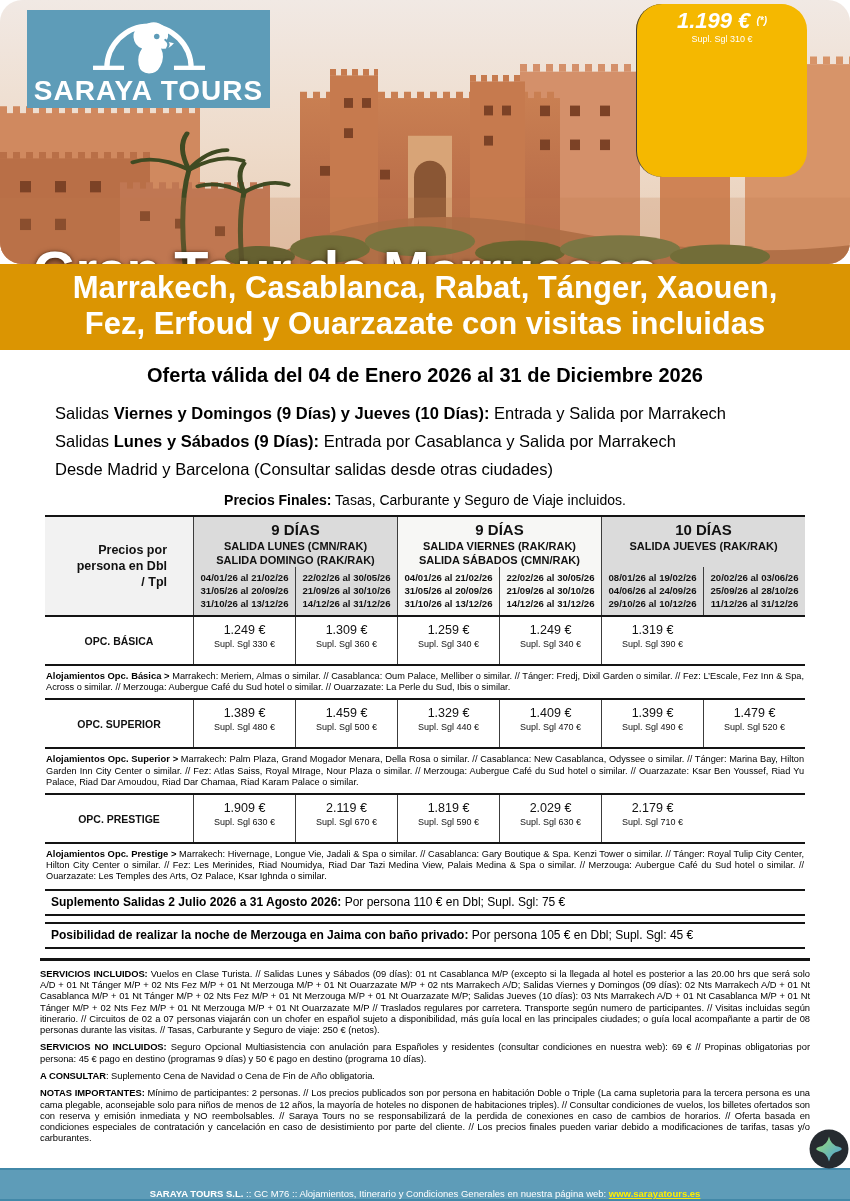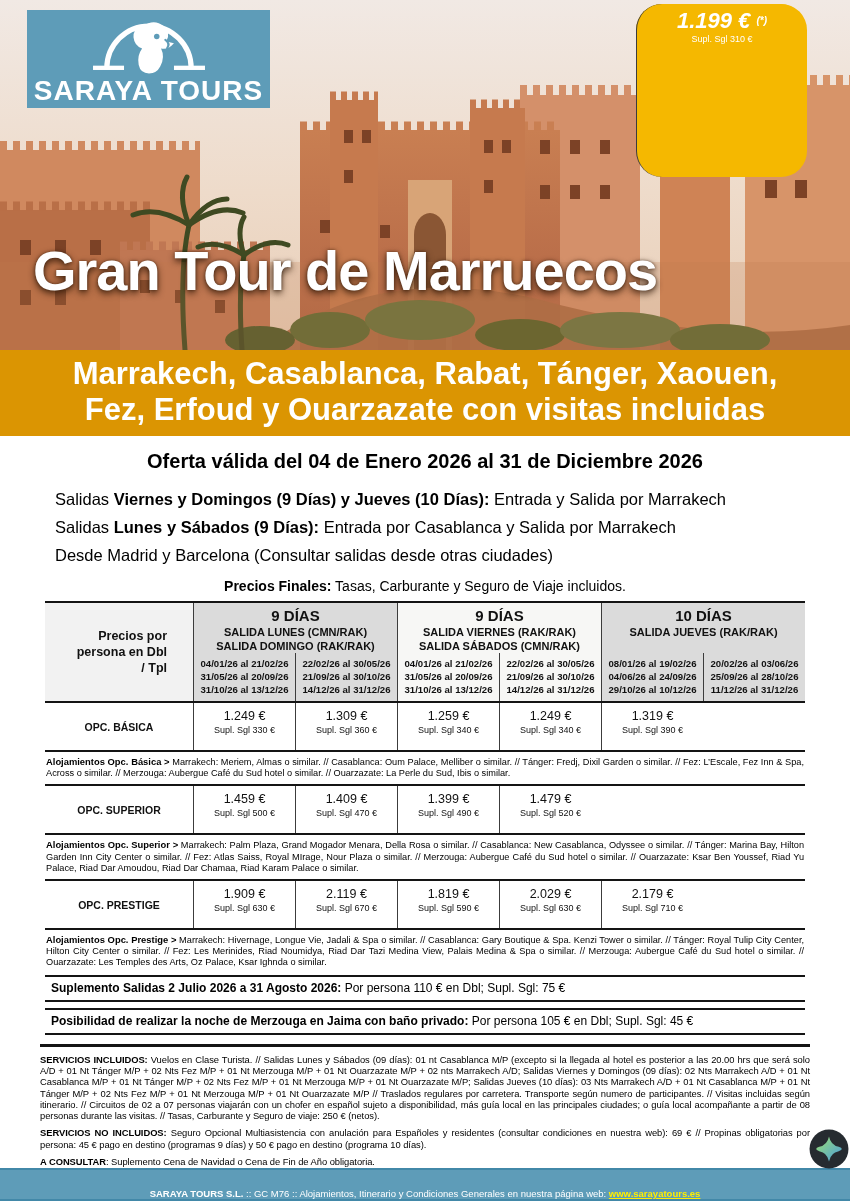--- a/index.html
+++ b/index.html
@@ -1,20 +1,20 @@
 <!DOCTYPE html>
 <html><head>
 <meta charset="utf-8">
 <style>
   html,body{margin:0;padding:0;background:#888;}
   .page{position:relative;width:850px;height:1201px;margin:0 auto;background:#fff;
         font-family:"Liberation Sans",sans-serif;color:#111;overflow:hidden;}
 
   
-  .hero{position:relative;width:850px;height:350px;overflow:hidden;}
+  .hero{position:relative;width:850px;height:264px;overflow:hidden;border-radius:22px;}
   .hero svg.kasbah{position:absolute;inset:0;width:100%;height:100%;display:block;}
   .logo{position:absolute;left:27px;top:10px;width:243px;height:98px;background:#5e9cb8;
         display:flex;flex-direction:column;align-items:center;justify-content:flex-start;}
   .logo .bird{width:130px;height:62px;margin-top:4px;}
   .logo-text{color:#fff;font-weight:bold;font-size:28px;letter-spacing:1px;line-height:30px;}
   .promo{position:absolute;left:636px;top:4px;width:170px;height:164px;background:#f5b800;
          border-radius:26px;color:#fff;text-align:center;}
   .promo-title{font-size:30px;font-weight:bold;margin-top:24px;letter-spacing:.5px;}
   .promo-mark{font-size:12px;font-weight:bold;margin-top:14px;transform:translateX(20px);}
   .promo-price{font-size:33px;font-weight:bold;line-height:34px;}
@@ -291,22 +291,30 @@
       <div class="pcell">
           <div class="price">1.319 €</div>
           <div class="supl">Supl. Sgl 390 €</div>
         </div>
     </div>
     <p class="aloja"><b>Alojamientos Opc. Básica &gt;</b><span> Marrakech: Meriem, Almas o similar. // Casablanca: Oum Palace, Melliber o similar. // Tánger: Fredj, Dixil Garden o similar. // Fez: L’Escale, Fez Inn &amp; Spa, Across o similar. // Merzouga: Aubergue Café du Sud hotel o similar. // Ouarzazate: La Perle du Sud, Ibis o similar.</span></p>
 
     <div class="grid prow mid">
       <div class="rlabel">OPC. SUPERIOR</div>
       <div class="pcell">
+          <div class="price">1.389 €</div>
+          <div class="supl">Supl. Sgl 480 €</div>
+        </div>
+      <div class="pcell">
           <div class="price">1.459 €</div>
           <div class="supl">Supl. Sgl 500 €</div>
+        </div>
+      <div class="pcell">
+          <div class="price">1.329 €</div>
+          <div class="supl">Supl. Sgl 440 €</div>
         </div>
       <div class="pcell">
           <div class="price">1.409 €</div>
           <div class="supl">Supl. Sgl 470 €</div>
         </div>
       <div class="pcell">
           <div class="price">1.399 €</div>
           <div class="supl">Supl. Sgl 490 €</div>
         </div>
       <div class="pcell">

